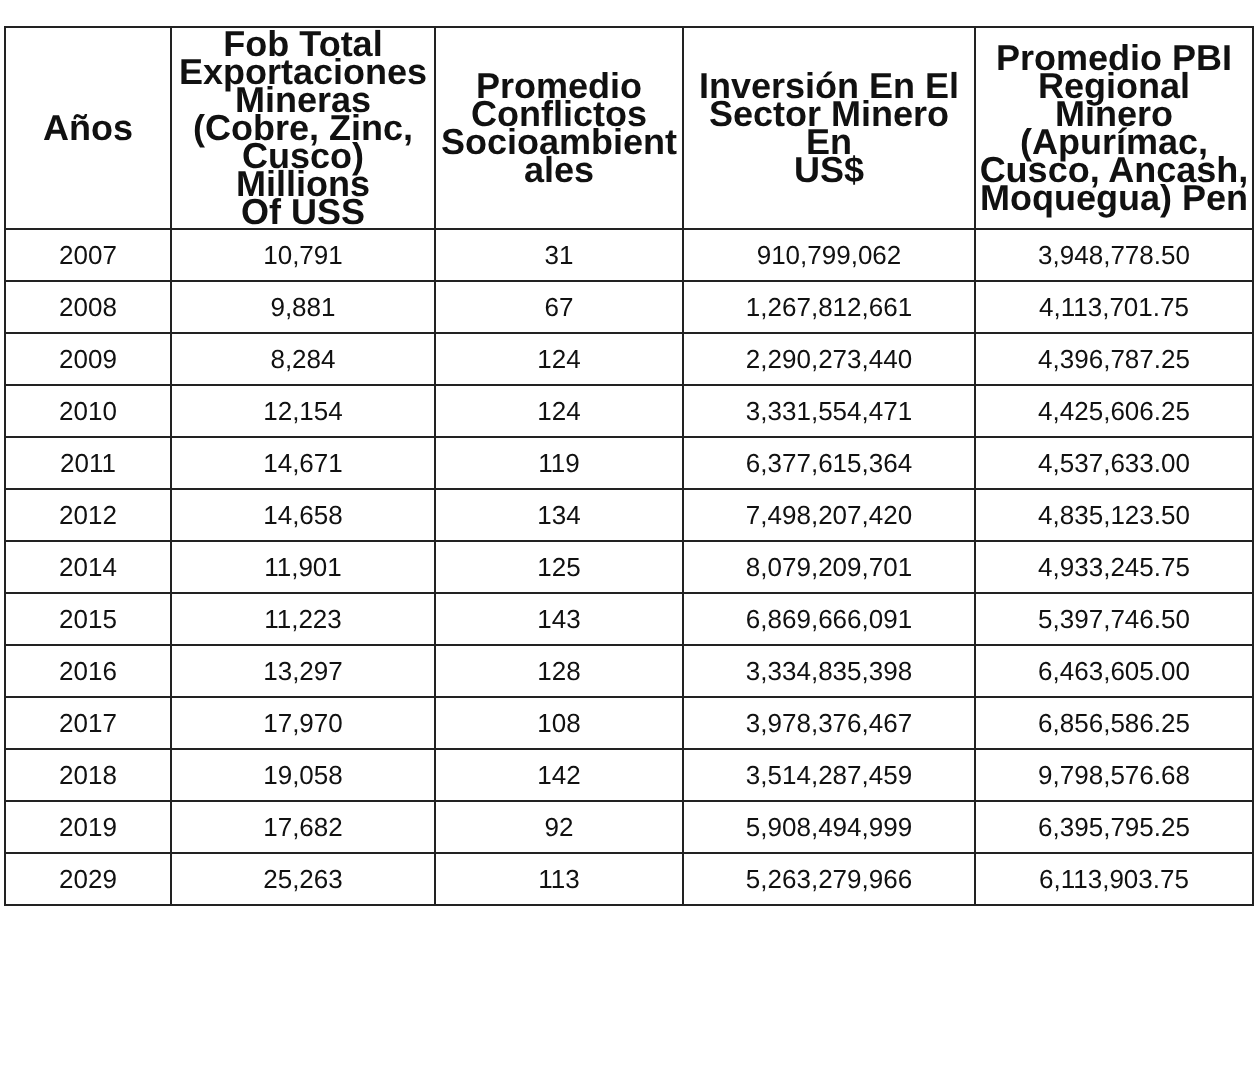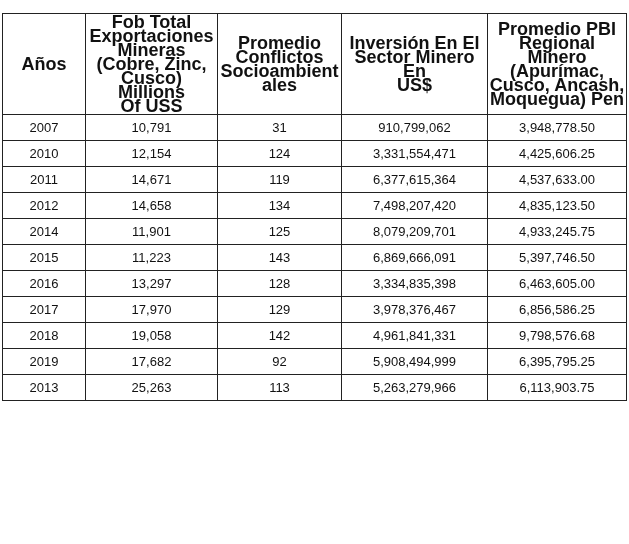--- a/index.html
+++ b/index.html
@@ -70,20 +70,34 @@
   </thead>
   <tbody id="tbody">
       <tr>
         <td>2007</td>
         <td>10,791</td>
         <td>31</td>
         <td>910,799,062</td>
         <td>3,948,778.50</td>
       </tr>
       <tr>
+        <td>2008</td>
+        <td>9,881</td>
+        <td>67</td>
+        <td>1,267,812,661</td>
+        <td>4,113,701.75</td>
+      </tr>
+      <tr>
+        <td>2009</td>
+        <td>8,284</td>
+        <td>124</td>
+        <td>2,290,273,440</td>
+        <td>4,396,787.25</td>
+      </tr>
+      <tr>
         <td>2010</td>
         <td>12,154</td>
         <td>124</td>
         <td>3,331,554,471</td>
         <td>4,425,606.25</td>
       </tr>
       <tr>
         <td>2011</td>
         <td>14,671</td>
         <td>119</td>
@@ -114,39 +128,39 @@
       <tr>
         <td>2016</td>
         <td>13,297</td>
         <td>128</td>
         <td>3,334,835,398</td>
         <td>6,463,605.00</td>
       </tr>
       <tr>
         <td>2017</td>
         <td>17,970</td>
-        <td>129</td>
+        <td>108</td>
         <td>3,978,376,467</td>
         <td>6,856,586.25</td>
       </tr>
       <tr>
         <td>2018</td>
         <td>19,058</td>
         <td>142</td>
-        <td>4,961,841,331</td>
+        <td>3,514,287,459</td>
         <td>9,798,576.68</td>
       </tr>
       <tr>
         <td>2019</td>
         <td>17,682</td>
         <td>92</td>
         <td>5,908,494,999</td>
         <td>6,395,795.25</td>
       </tr>
       <tr>
-        <td>2013</td>
+        <td>2029</td>
         <td>25,263</td>
         <td>113</td>
         <td>5,263,279,966</td>
         <td>6,113,903.75</td>
       </tr>
     </tbody>
 </table>
 
 </body></html>

